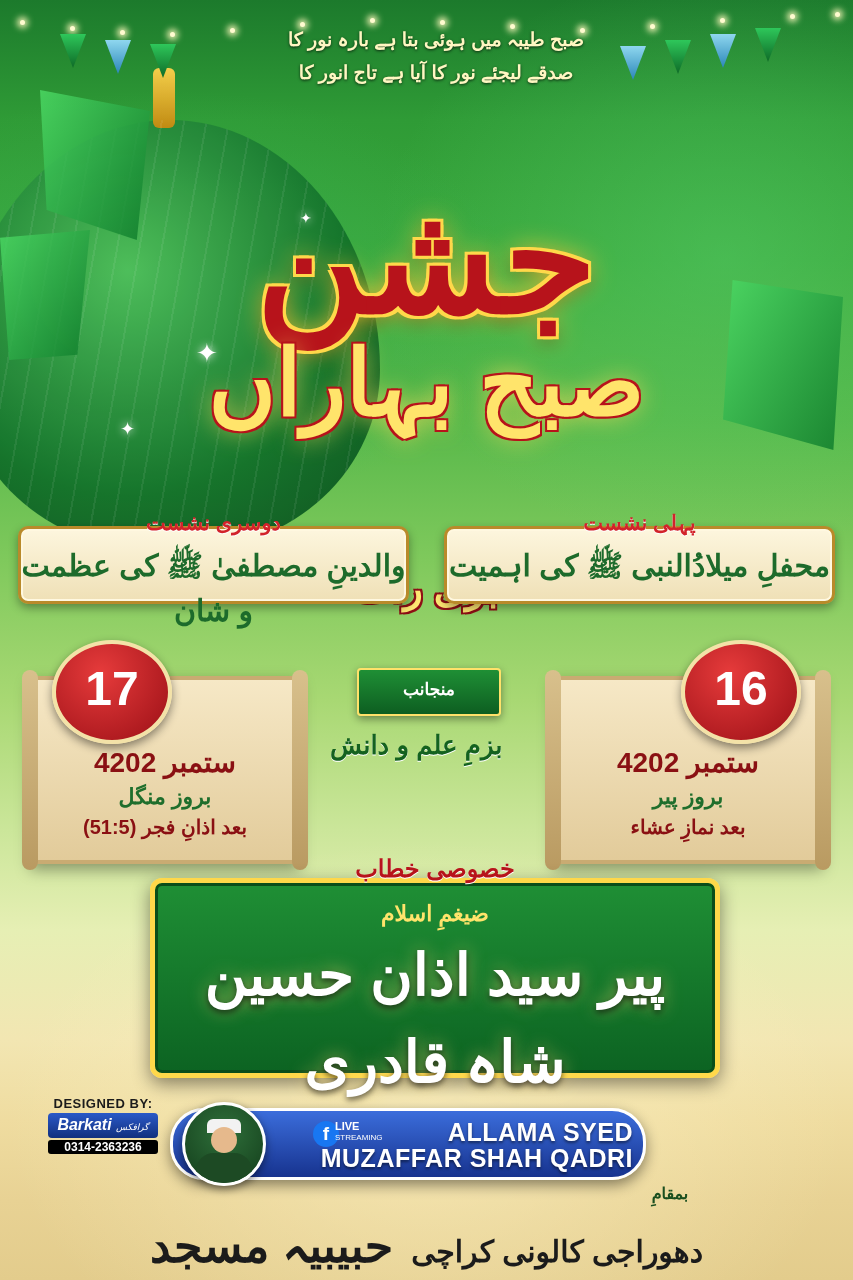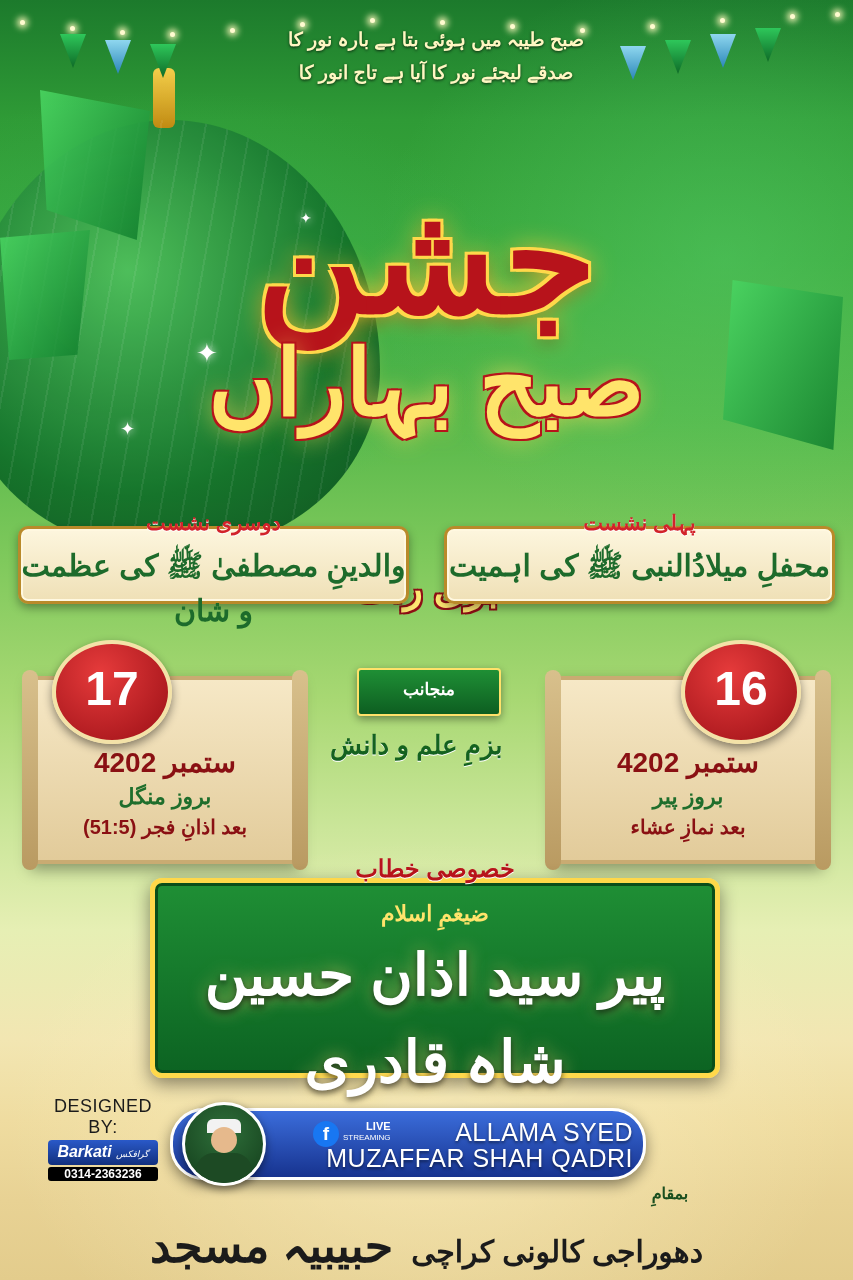--- a/index.html
+++ b/index.html
@@ -131,42 +131,42 @@
     box-shadow:0 6px 18px rgba(0,0,0,.45), inset 0 0 0 3px #0a4d1a;
   }
   .sp-top{position:absolute;top:-32px;width:100%;text-align:center;color:#b7131b;font-size:24px;font-weight:bold;text-shadow:0 1px 0 #fff;}
   .sp-small{position:absolute;top:14px;width:100%;text-align:center;color:#ffe46b;font-size:22px;font-weight:bold;}
   .sp-name{position:absolute;top:48px;width:100%;text-align:center;color:#fff;font-size:58px;font-weight:bold;
     text-shadow:0 3px 6px rgba(0,0,0,.6), 0 0 18px rgba(255,225,120,.6);}
   
   .designer{
     position:absolute;left:48px;top:1096px;width:110px;height:72px;text-align:center;
   }
-  .designer .dtitle{color:#1b1b1b;font-size:18px;font-weight:normal;letter-spacing:.5px;}
+  .designer .dtitle{color:#1b1b1b;font-size:13px;font-weight:bold;letter-spacing:.5px;}
   .designer .dbox{
     margin-top:2px;background:linear-gradient(#2a59c8,#12307e);color:#fff;border-radius:4px;padding:3px 0;
     font-size:16px;font-weight:bold;font-style:italic;
   }
   .designer .dsub{font-size:9px;font-weight:normal;}
   .designer .dphone{margin-top:2px;background:#000;color:#fff;font-size:12px;font-weight:bold;border-radius:3px;}
   
   .livebar{
     position:absolute;left:170px;top:1108px;width:470px;height:66px;
     background:linear-gradient(#3b6ddb,#17338f);border:3px solid #ffffff;border-radius:34px;
     box-shadow:0 5px 14px rgba(0,0,0,.45);
   }
   .fb{
     position:absolute;left:140px;top:10px;width:26px;height:26px;border-radius:50%;
     background:#1877f2;color:#fff;font-size:19px;font-weight:bold;text-align:center;line-height:26px;
   }
-  .livetag{position:absolute;left:170px;top:10px;color:#fff;font-size:11px;font-weight:bold;line-height:11px;text-align:right;}
+  .livetag{position:absolute;left:162px;top:10px;color:#fff;font-size:11px;font-weight:bold;line-height:11px;}
   .livetag small{display:block;font-size:8px;font-weight:normal;}
   .livename{
     position:absolute;left:40px;top:8px;width:420px;text-align:right;color:#fff;
-    font-size:25px;font-weight:normal;line-height:26px;letter-spacing:.5px;
+    font-size:25px;font-weight:bold;line-height:26px;letter-spacing:.5px;
     text-shadow:0 2px 3px rgba(0,0,0,.5);
   }
   .avatar{
     position:absolute;left:182px;top:1102px;width:78px;height:78px;border-radius:50%;
     background:radial-gradient(circle at 50% 35%, #2f6f3a, #123c1a);
     border:3px solid #fff;box-shadow:0 3px 8px rgba(0,0,0,.5);overflow:hidden;
   }
   .avatar .face{position:absolute;left:50%;top:22px;width:26px;height:26px;margin-left:-13px;border-radius:50%;background:#e6b98c;}
   .avatar .cap{position:absolute;left:50%;top:14px;width:34px;height:14px;margin-left:-17px;border-radius:6px 6px 0 0;background:#f2f2f2;}
   .avatar .body{position:absolute;left:50%;top:48px;width:56px;height:34px;margin-left:-28px;border-radius:18px 18px 0 0;background:#1d4a24;}

